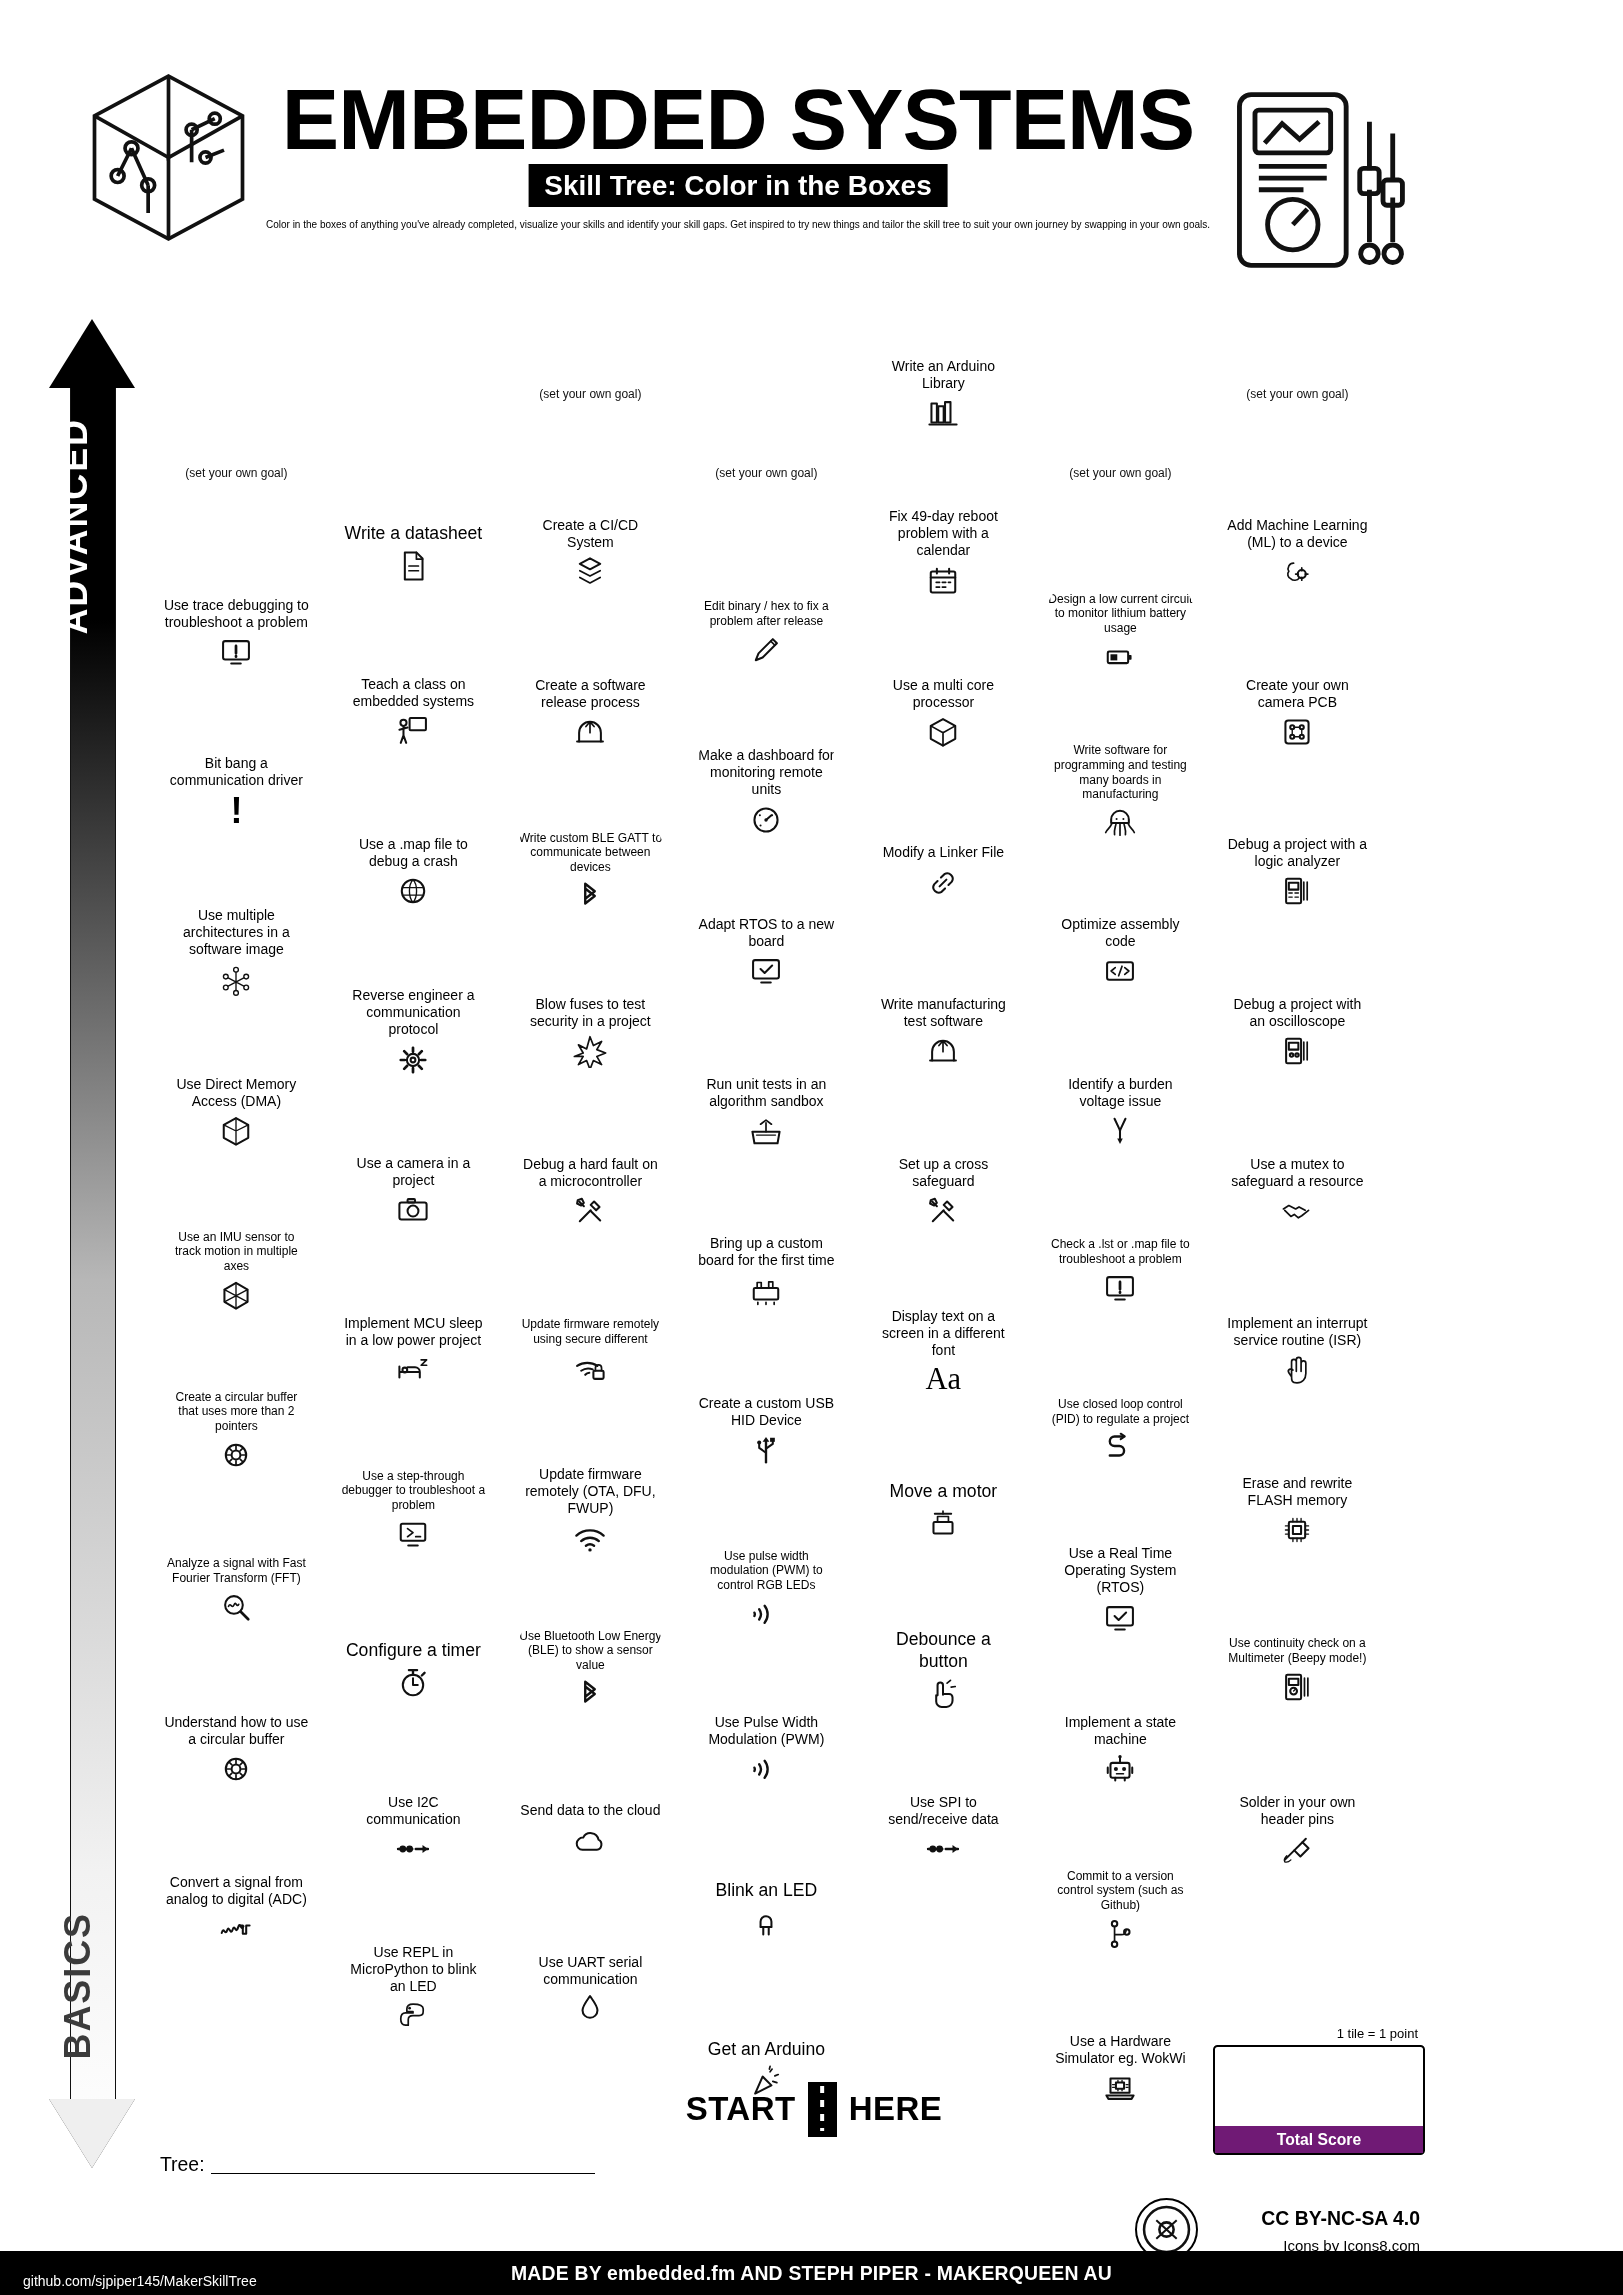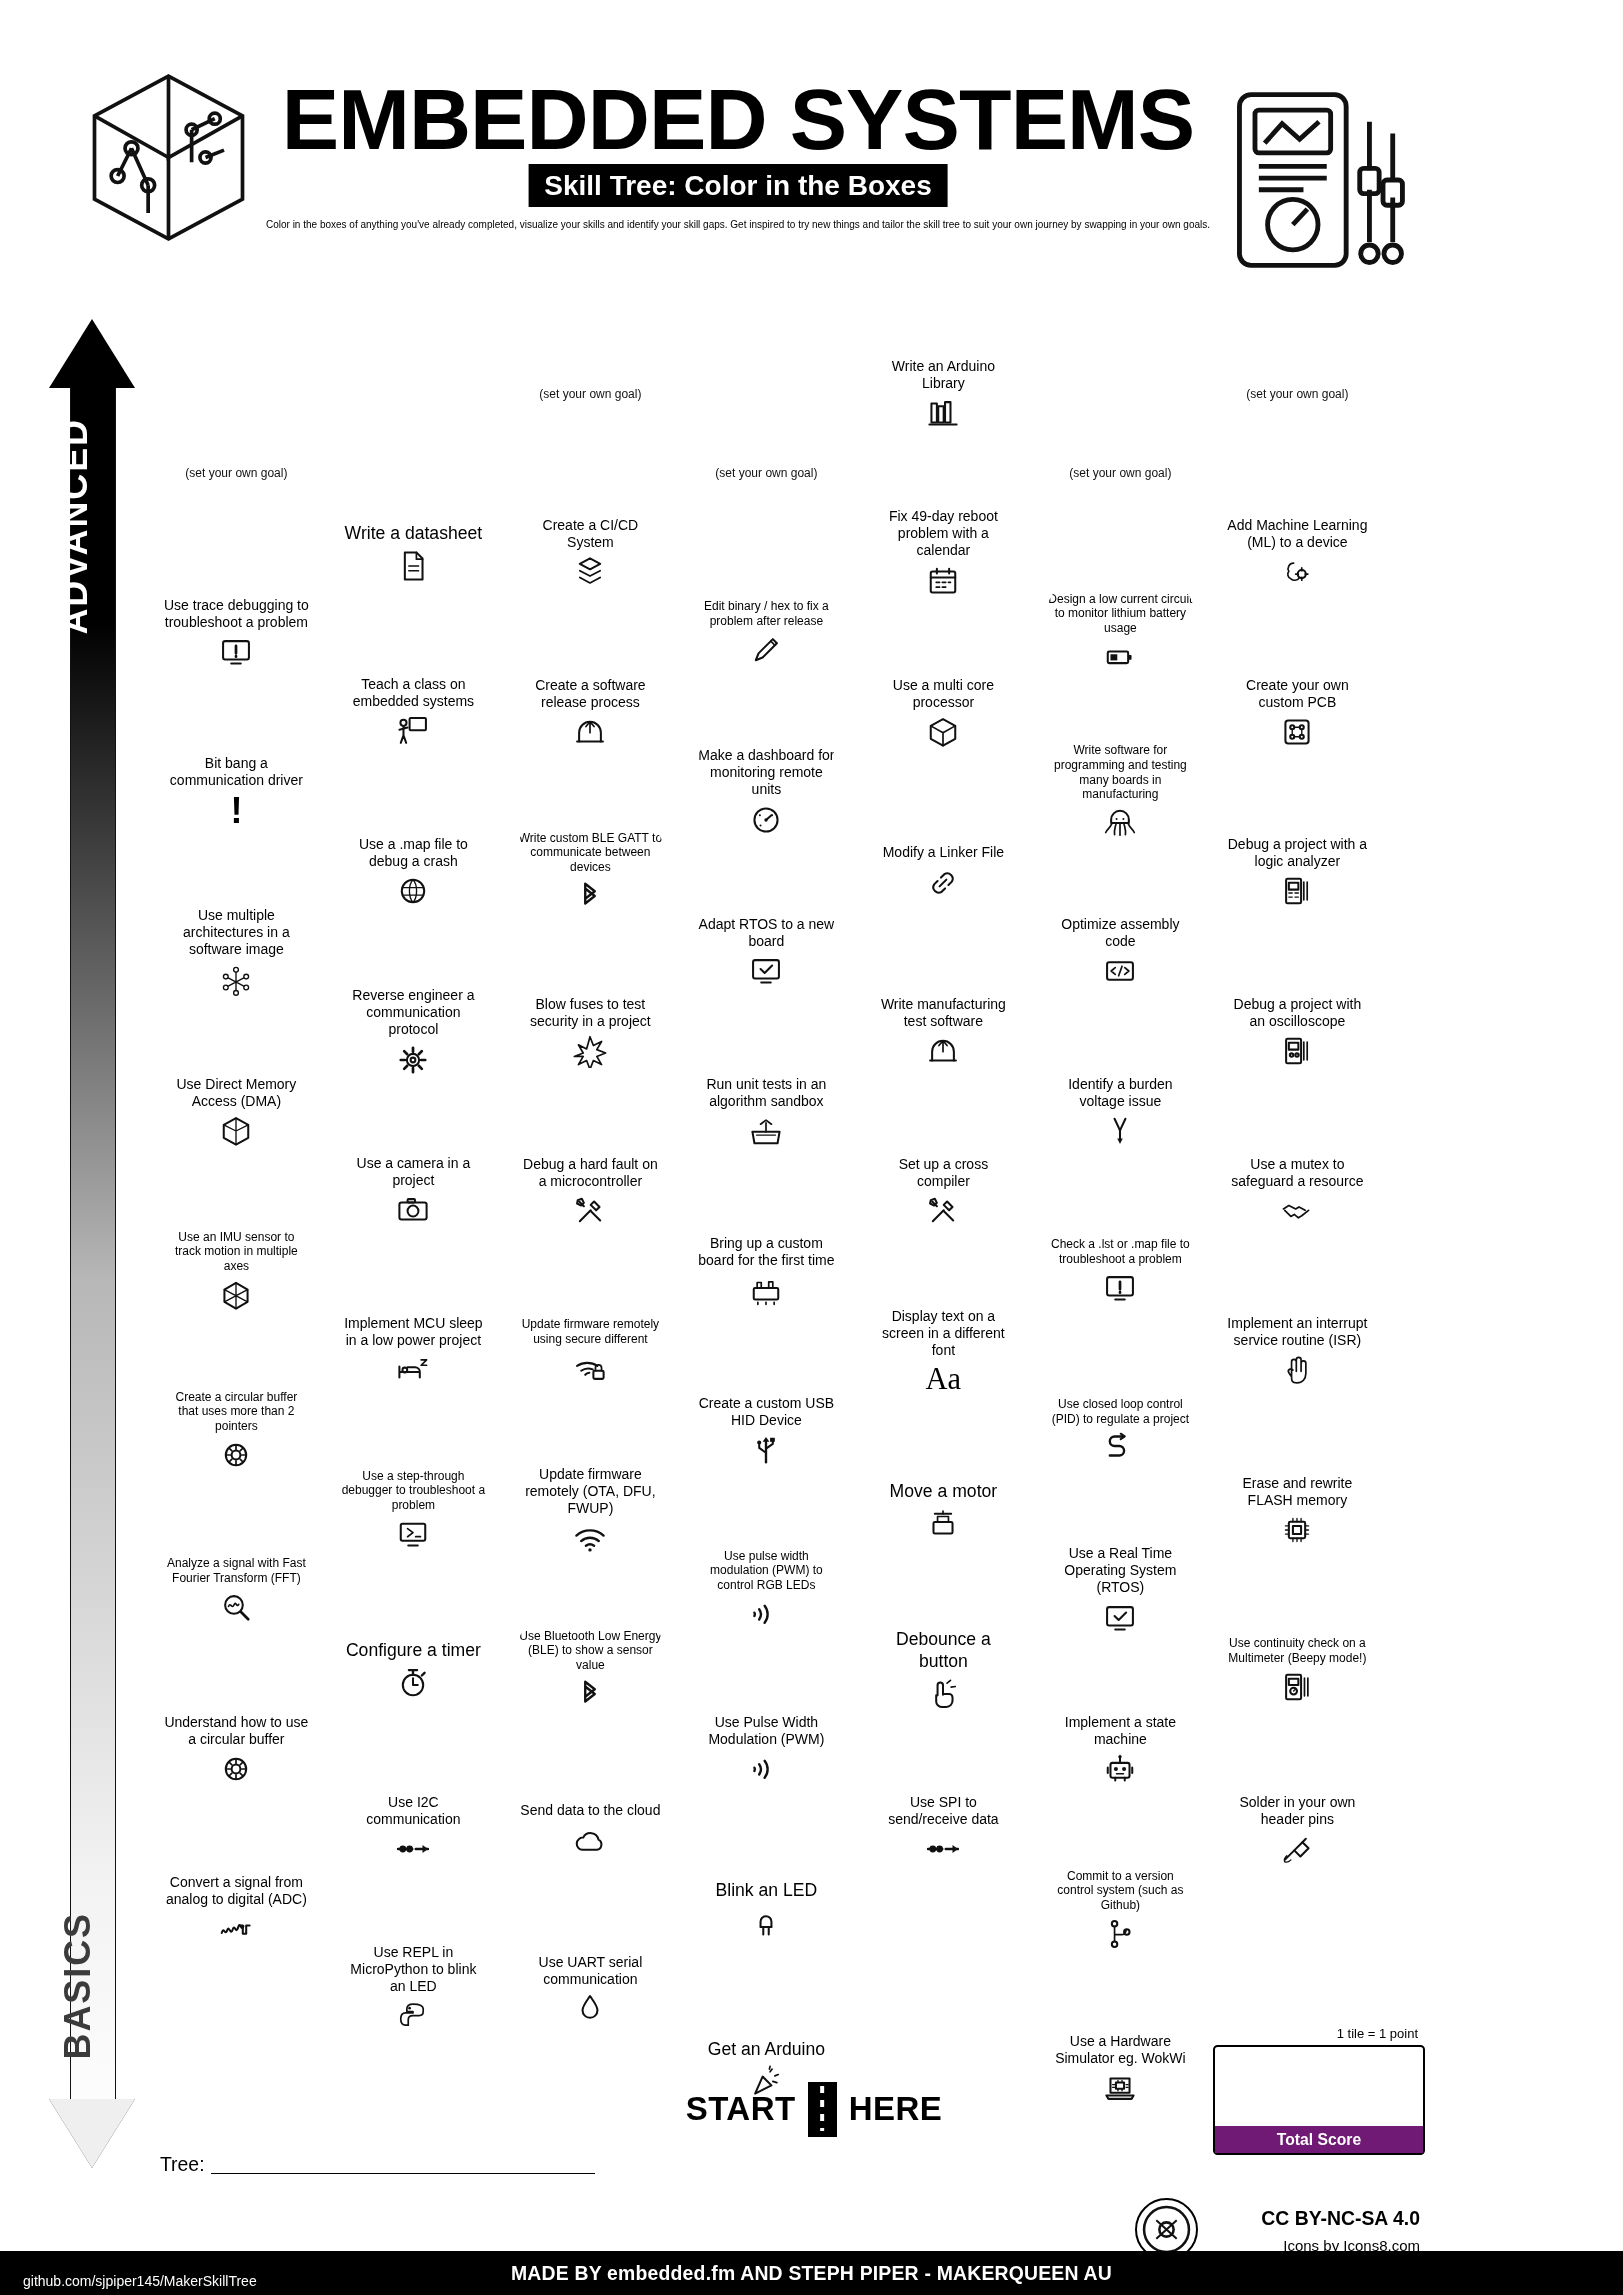--- a/index.html
+++ b/index.html
@@ -670,21 +670,21 @@
             <svg viewBox="0 0 100 100" width="34" height="34" fill="none" stroke="#111" stroke-width="6" stroke-linecap="round" stroke-linejoin="round">
               <path d="M12 78h76" stroke-width="6"></path>
               <path d="M18 78V52a32 32 0 0 1 64 0v26"></path>
               <path d="M50 20v32M38 34l12-14 12 14" stroke-width="5"></path>
             </svg>
           </div>
         </div>
       </div>
       <div class="hexwrap" style="left: 851px; top: 1112px;">
         <div class="inner">
-          <div class="htxt">Set up a cross compiler</div>
+          <div class="htxt">Set up a cross safeguard</div>
           <div class="hicon">
             <svg viewBox="0 0 100 100" width="34" height="34" fill="none" stroke="#111" stroke-width="6" stroke-linecap="round" stroke-linejoin="round">
               <path d="M20 80l32-32M62 22l16 16-10 10-16-16z" stroke-width="6"></path>
               <path d="M80 78L52 50M18 22l14 14" stroke-width="6"></path>
               <path d="M14 18l12-4 6 12-8 8-12-6z"></path>
             </svg>
           </div>
         </div>
       </div>
       <div class="hexwrap" style="left: 851px; top: 1271px;">
@@ -874,21 +874,21 @@
             <svg viewBox="0 0 100 100" width="34" height="34" fill="none" stroke="#111" stroke-width="6" stroke-linecap="round" stroke-linejoin="round">
               <path d="M40 24a16 16 0 0 0-14 24 14 14 0 0 0 6 22c6 6 20 6 24-2" stroke-width="5"></path>
               <circle cx="64" cy="56" r="12"></circle>
               <path d="M64 38v8M64 66v8M46 56h8M74 56h8" stroke-width="5"></path>
             </svg>
           </div>
         </div>
       </div>
       <div class="hexwrap" style="left: 1205px; top: 633px;">
         <div class="inner">
-          <div class="htxt">Create your own custom PCB</div>
+          <div class="htxt">Create your own camera PCB</div>
           <div class="hicon">
             <svg viewBox="0 0 100 100" width="34" height="34" fill="none" stroke="#111" stroke-width="6" stroke-linecap="round" stroke-linejoin="round">
               <rect x="16" y="16" width="68" height="68" rx="8"></rect>
               <circle cx="36" cy="36" r="6"></circle>
               <circle cx="64" cy="36" r="6"></circle>
               <circle cx="36" cy="64" r="6"></circle>
               <circle cx="64" cy="64" r="6"></circle>
               <path d="M42 36h16M36 42v16M64 42v16M42 64h16" stroke-width="4"></path>
             </svg>
           </div>

